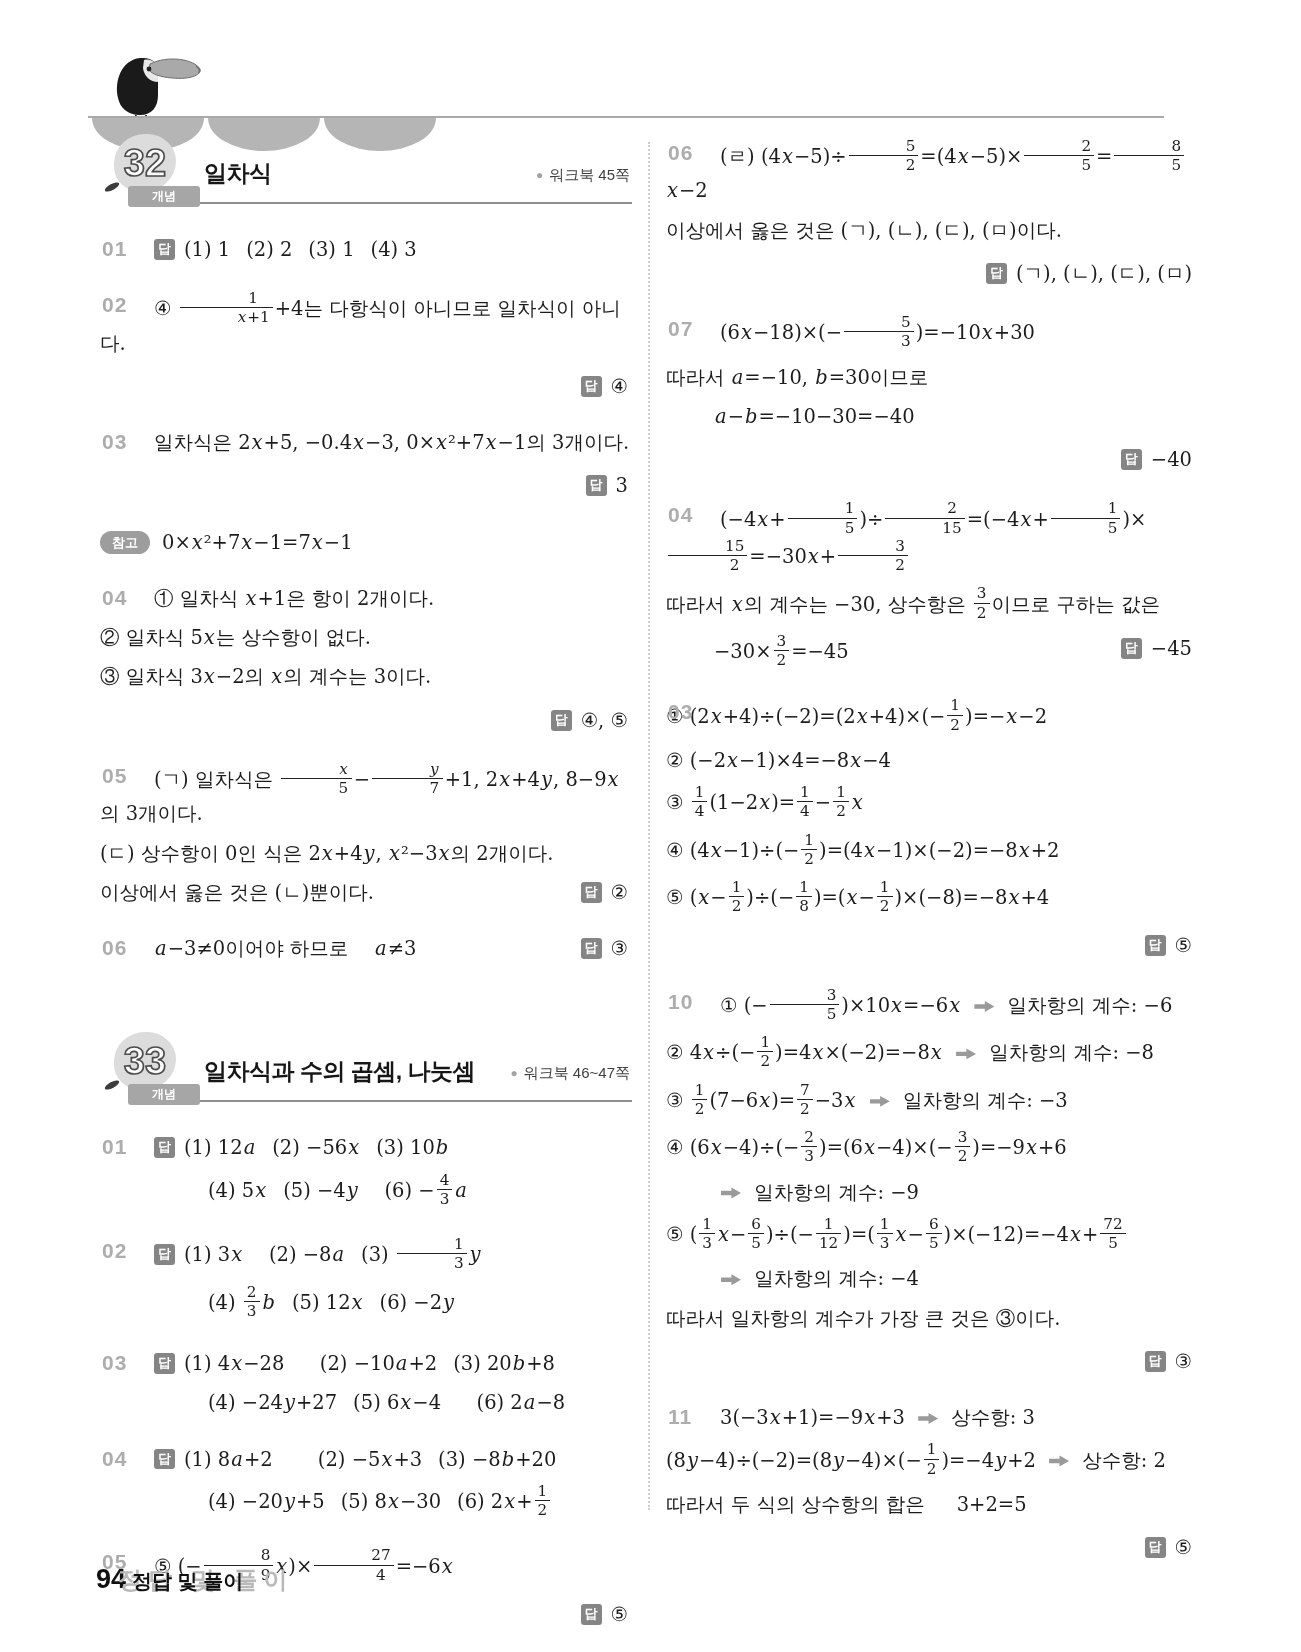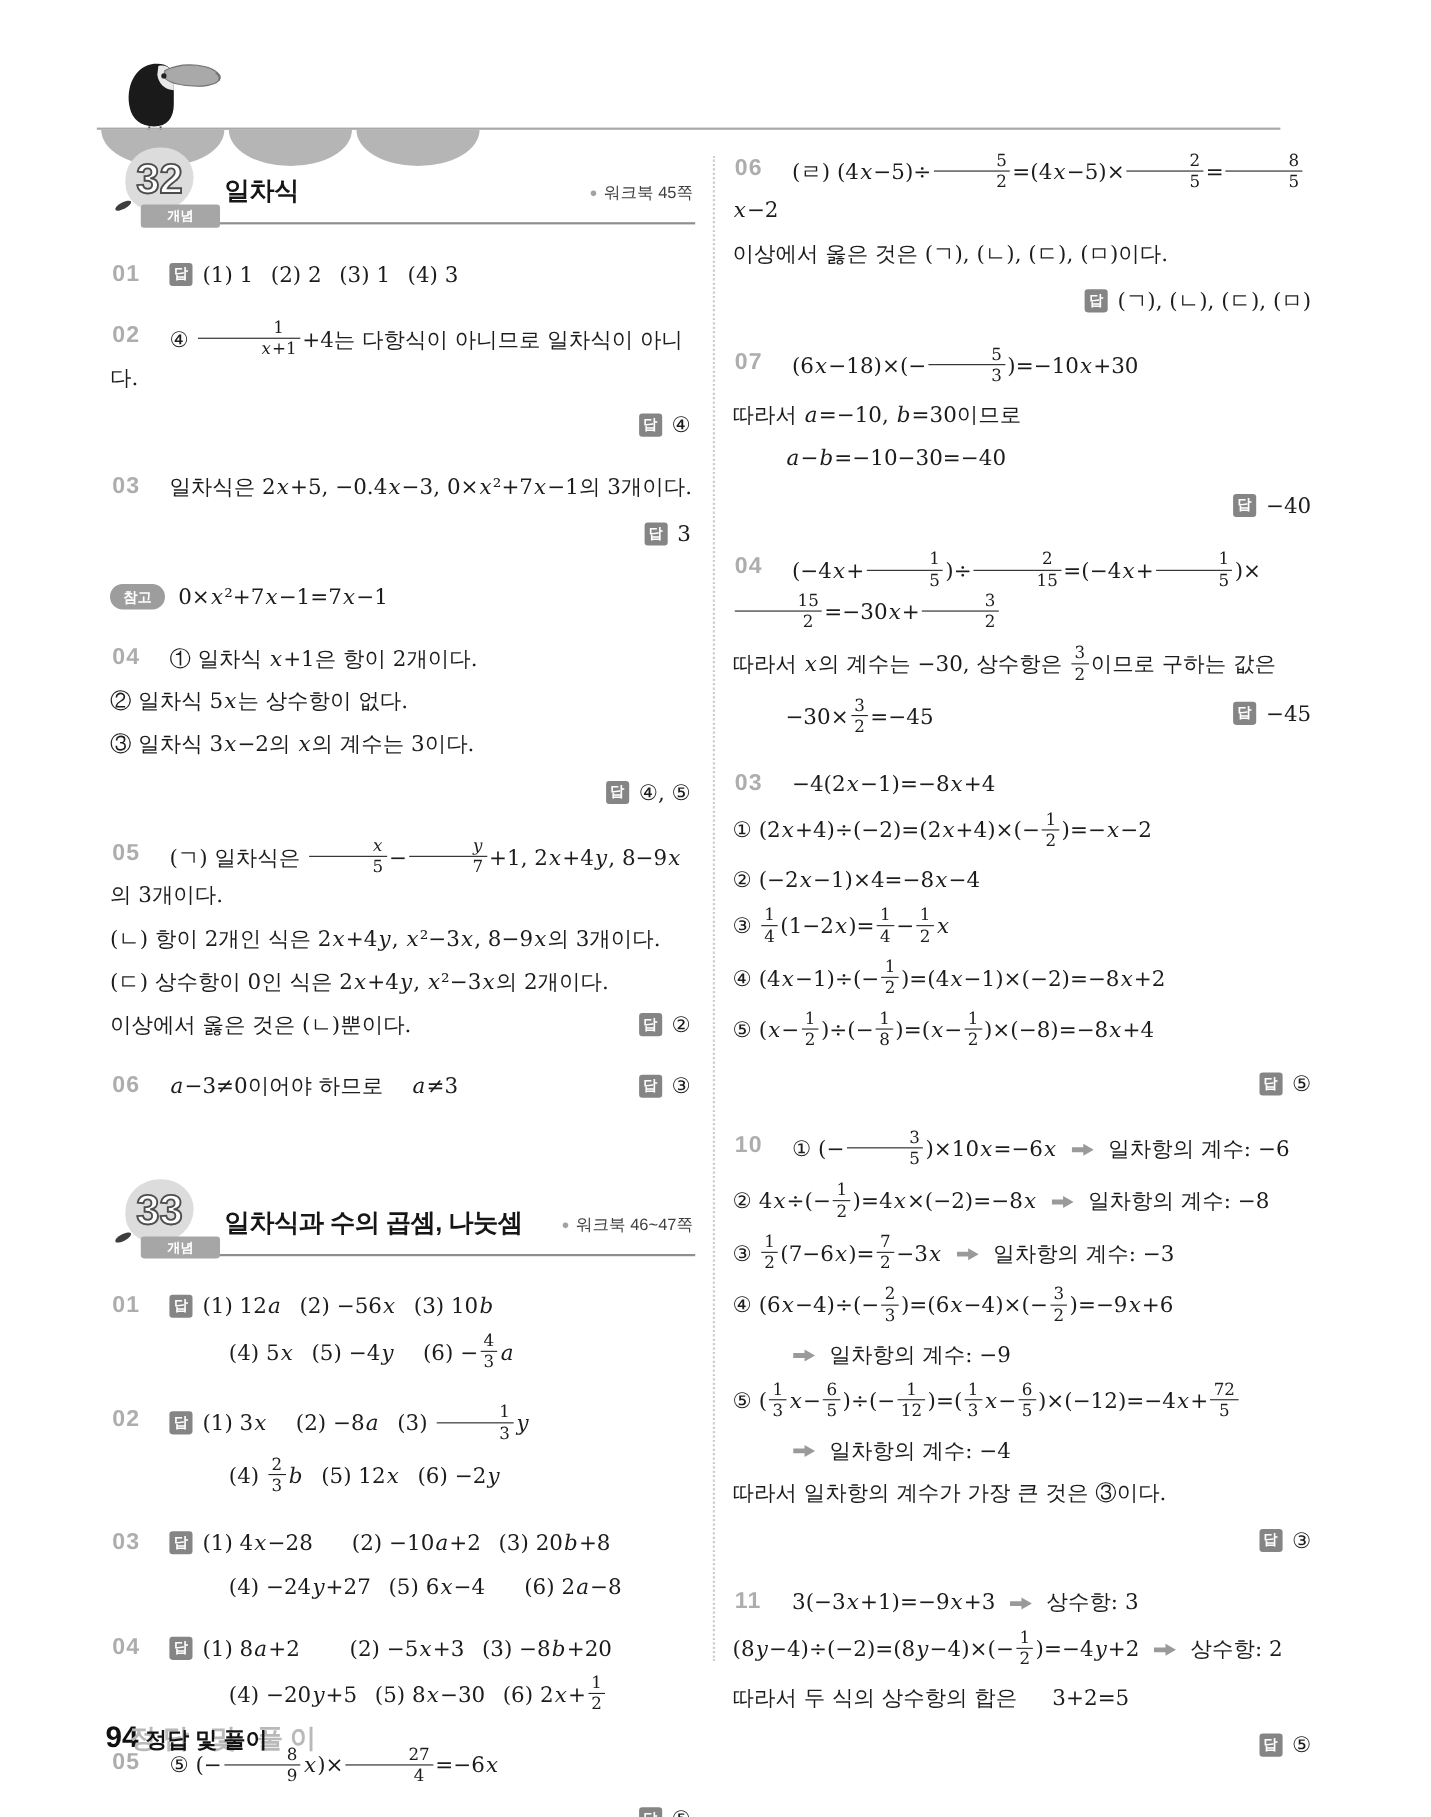--- a/index.html
+++ b/index.html
@@ -131,21 +131,20 @@
       </div>
       <div class="problem">
         <span class="pnum">05</span>
         <div class="ln ti"><span class="mtx">(ㄱ) 일차식은 <span class="frac">
               <span class="fn"><i>x</i></span>
               <span class="fd">5</span>
             </span>−<span class="frac">
               <span class="fn"><i>y</i></span>
               <span class="fd">7</span>
             </span>+1, 2<i>x</i>+4<i>y</i>, 8−9<i>x</i>의 3개이다.</span></div>
-        <div class="ln"><span class="mtx">(ㄴ) 항이 2개인 식은 2<i>x</i>+4<i>y</i>, <i>x</i>²−3<i>x</i>, 8−9<i>x</i>의 3개이다.</span></div>
         <div class="ln"><span class="mtx">(ㄷ) 상수항이 0인 식은 2<i>x</i>+4<i>y</i>, <i>x</i>²−3<i>x</i>의 2개이다.</span></div>
         <div class="ln"><span class="ansr"><span class="abadge">답</span><span class="av">②</span></span><span class="mtx">이상에서 옳은 것은 (ㄴ)뿐이다.</span></div>
       </div>
       <div class="problem">
         <span class="pnum">06</span>
         <div class="ln ti"><span class="ansr"><span class="abadge">답</span><span class="av">③</span></span><span class="mtx"><i>a</i>−3≠0이어야 하므로  <i>a</i>≠3</span></div>
       </div>
     </div>
 
   <div class="sec-header sec33">
@@ -255,21 +254,20 @@
               <span class="fn">3</span>
               <span class="fd">2</span>
             </span>이므로 구하는 값은</span></div>
         <div class="ln ind3"><span class="ansr"><span class="abadge">답</span><span class="av">−45</span></span><span class="mtx">−30×<span class="frac">
               <span class="fn">3</span>
               <span class="fd">2</span>
             </span>=−45</span></div>
       </div>
       <div class="problem">
         <span class="pnum">03</span>
-        <div class="ln ti"><span class="mtx">−4(2<i>x</i>−1)=−8<i>x</i>+4</span></div>
         <div class="ln"><span class="mtx">① (2<i>x</i>+4)÷(−2)=(2<i>x</i>+4)×(−<span class="frac">
               <span class="fn">1</span>
               <span class="fd">2</span>
             </span>)=−<i>x</i>−2</span></div>
         <div class="ln"><span class="mtx">② (−2<i>x</i>−1)×4=−8<i>x</i>−4</span></div>
         <div class="ln"><span class="mtx">③ <span class="frac">
               <span class="fn">1</span>
               <span class="fd">4</span>
             </span>(1−2<i>x</i>)=<span class="frac">
               <span class="fn">1</span>

